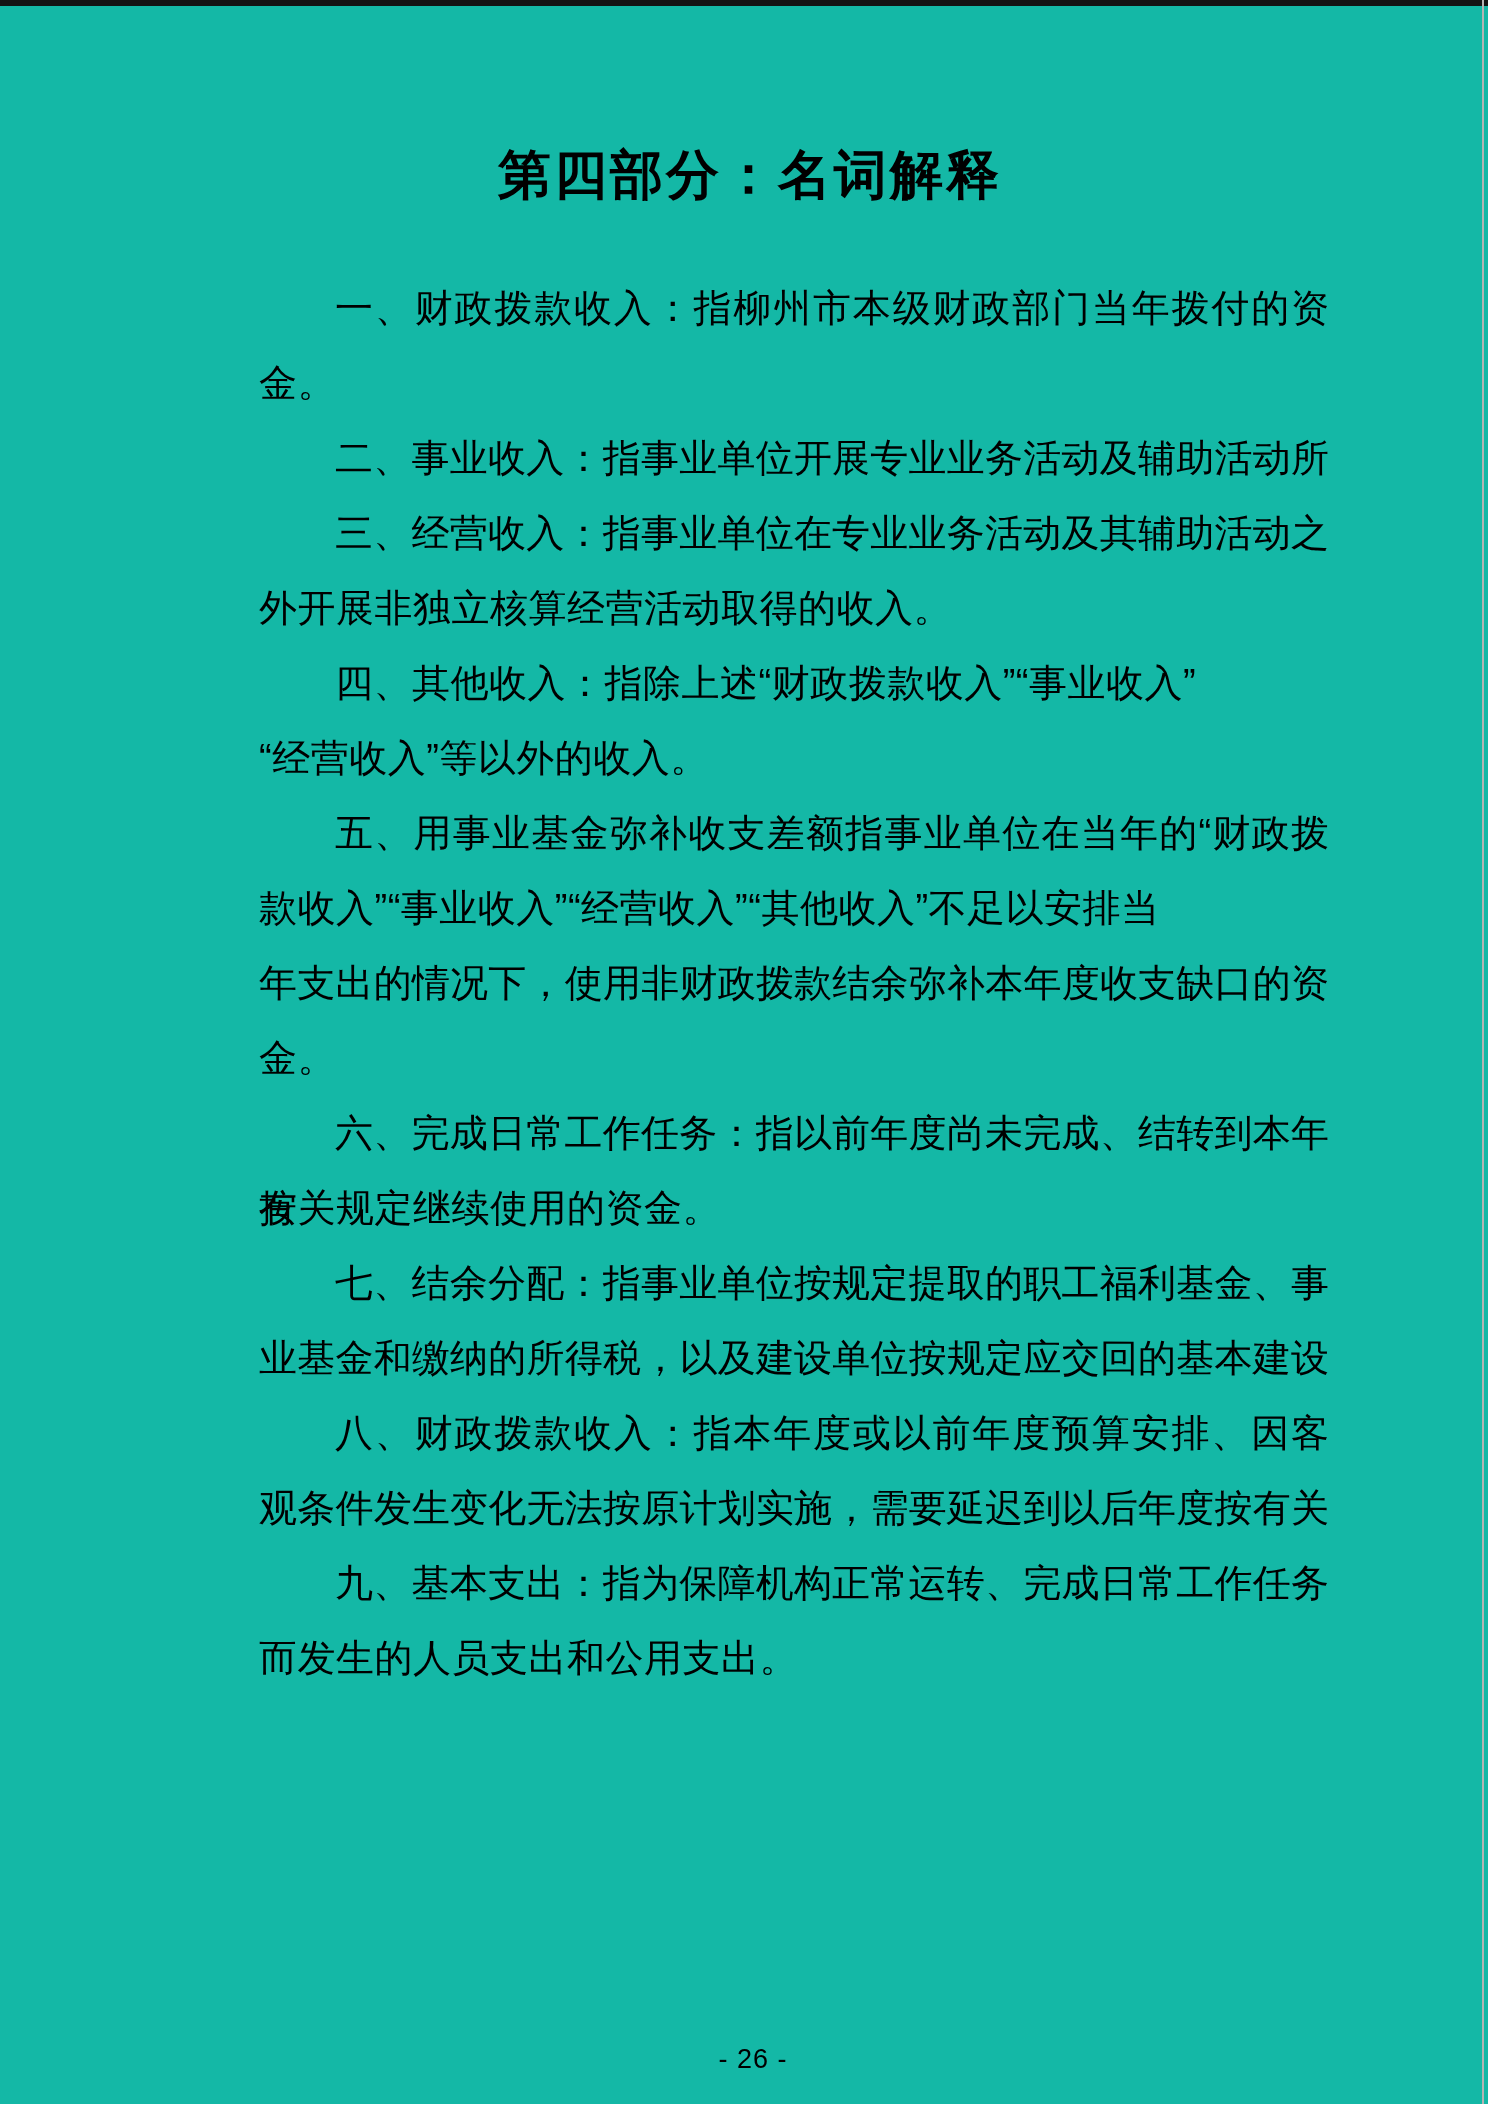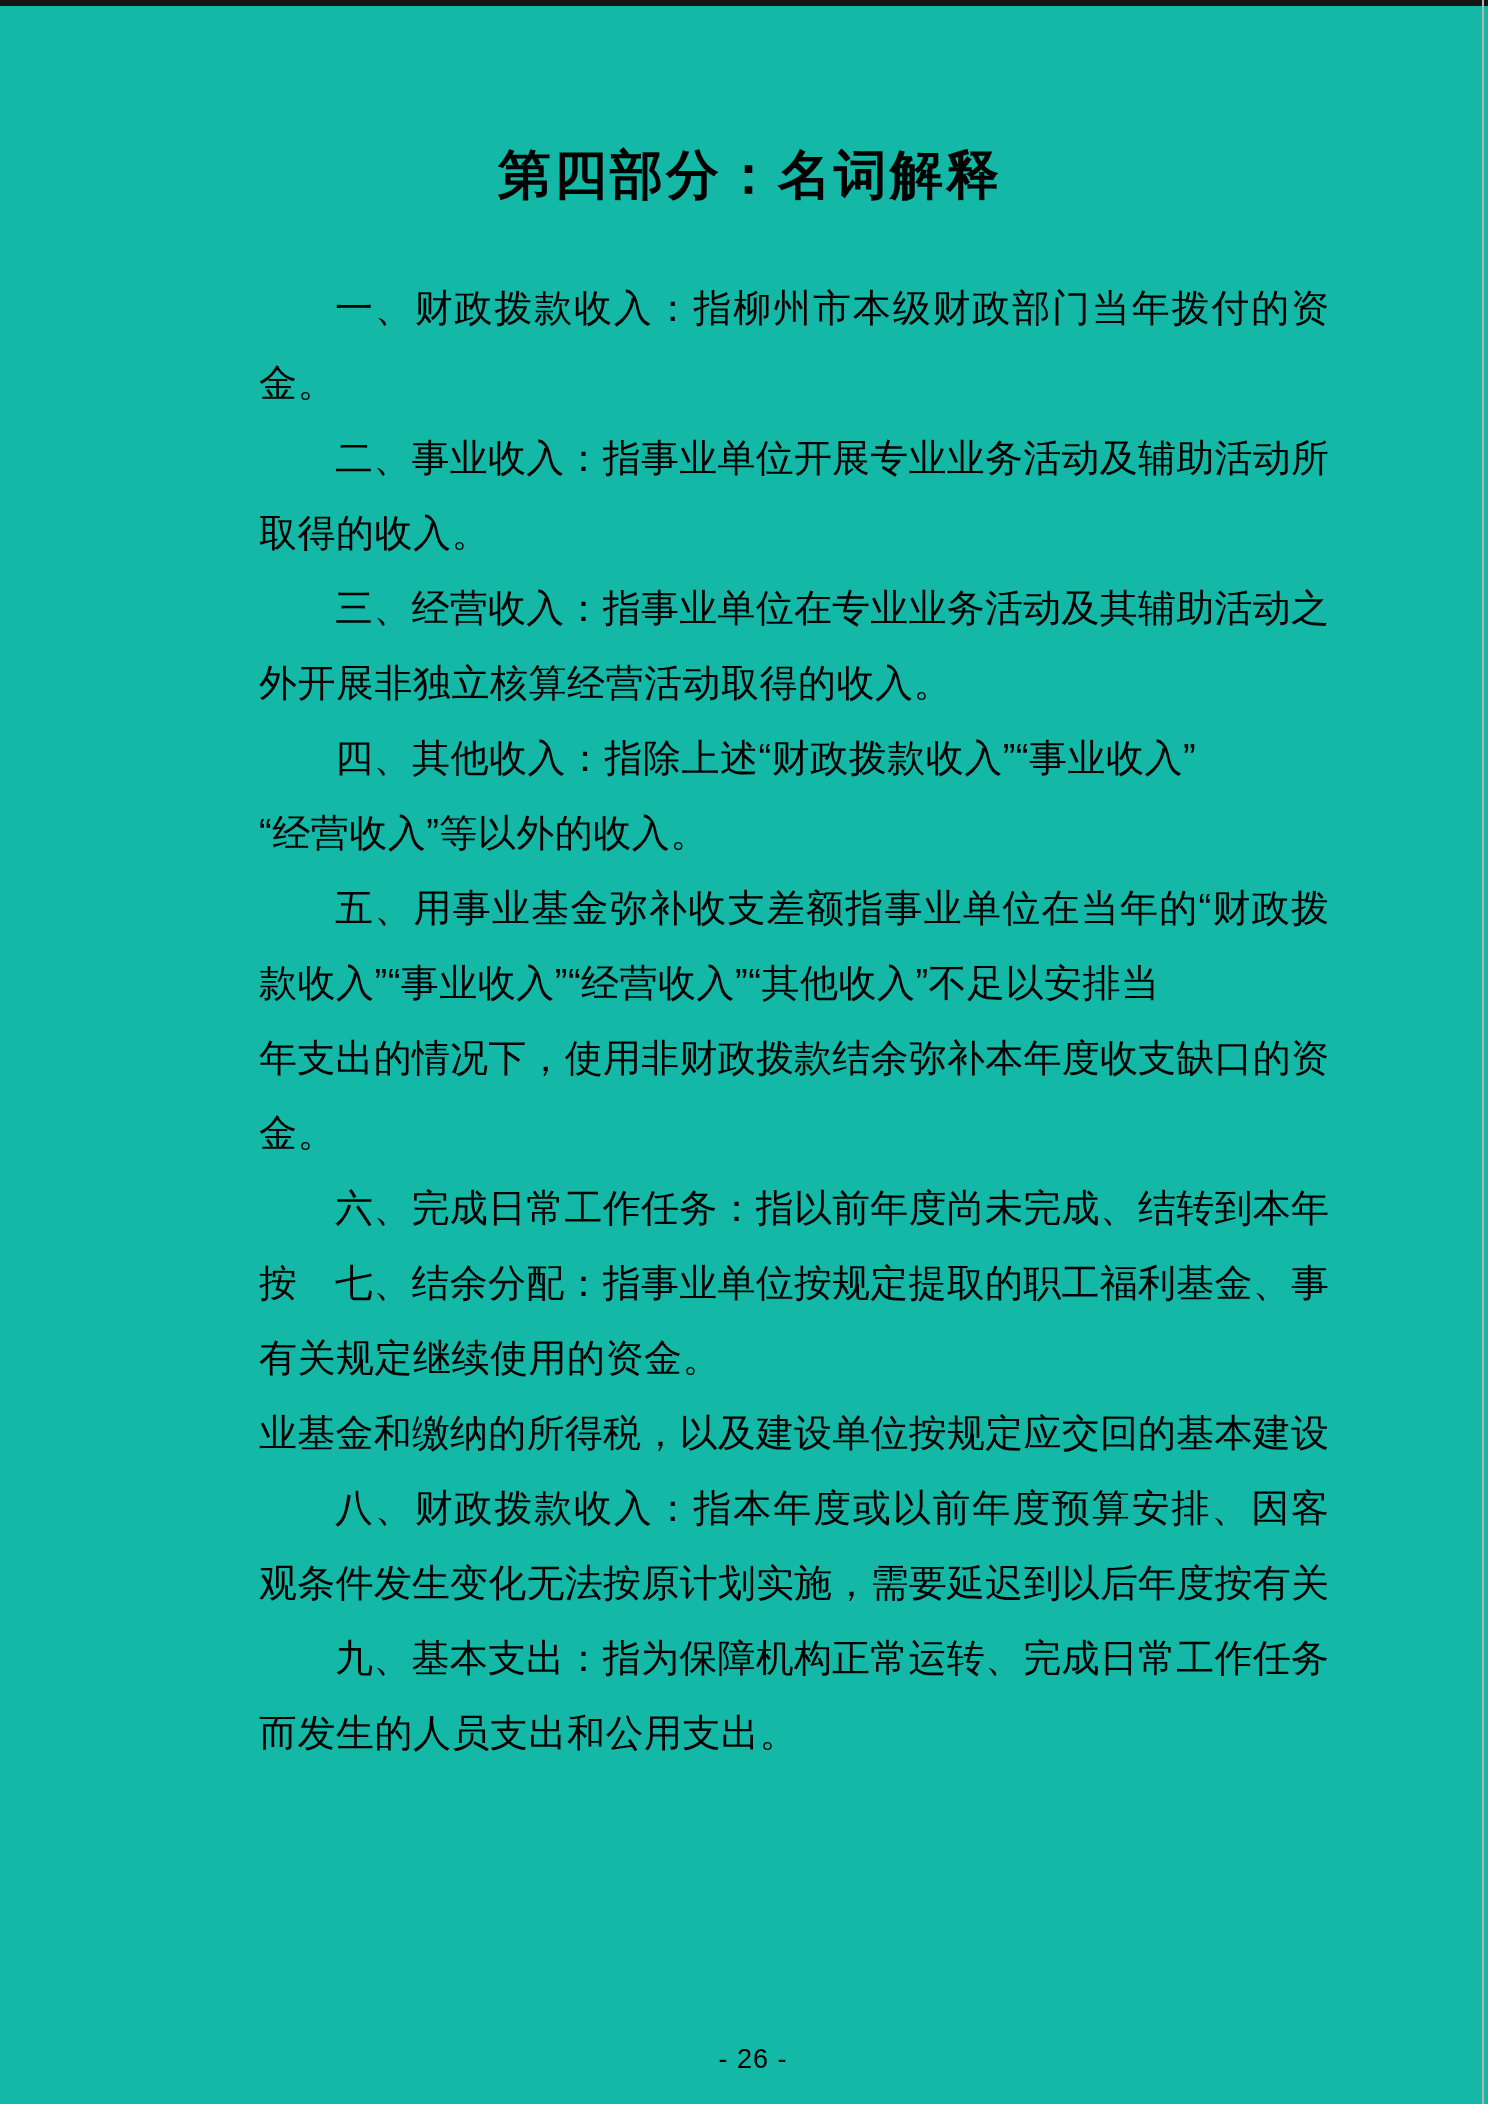--- a/index.html
+++ b/index.html
@@ -74,32 +74,31 @@
 <div class="page">
   <div class="top-bar"></div>
   <div class="edge-line"></div>
 
   <div class="doc-title">第四部分：名词解释</div>
 
   <div class="doc-body">
     <div class="line ind j">一、财政拨款收入：指柳州市本级财政部门当年拨付的资</div>
     <div class="line">金。</div>
     <div class="line ind j">二、事业收入：指事业单位开展专业业务活动及辅助活动所</div>
-    <div class="line">取得的收入。</div>
     <div class="line ind j">三、经营收入：指事业单位在专业业务活动及其辅助活动之</div>
     <div class="line">外开展非独立核算经营活动取得的收入。</div>
     <div class="line ind">四、其他收入：指除上述“财政拨款收入”“事业收入”</div>
     <div class="line">“经营收入”等以外的收入。</div>
     <div class="line ind j">五、用事业基金弥补收支差额指事业单位在当年的“财政拨</div>
     <div class="line">款收入”“事业收入”“经营收入”“其他收入”不足以安排当</div>
     <div class="line j">年支出的情况下，使用非财政拨款结余弥补本年度收支缺口的资</div>
     <div class="line">金。</div>
     <div class="line ind j">六、完成日常工作任务：指以前年度尚未完成、结转到本年按</div>
+    <div class="line">有关规定继续使用的资金。</div>
     <div class="line ind j">七、结余分配：指事业单位按规定提取的职工福利基金、事</div>
-    <div class="line">有关规定继续使用的资金。</div>
     <div class="line j">业基金和缴纳的所得税，以及建设单位按规定应交回的基本建设</div>
     <div class="line ind j">八、财政拨款收入：指本年度或以前年度预算安排、因客</div>
     <div class="line j">观条件发生变化无法按原计划实施，需要延迟到以后年度按有关</div>
     <div class="line ind j">九、基本支出：指为保障机构正常运转、完成日常工作任务</div>
     <div class="line">而发生的人员支出和公用支出。</div>
   </div>
 
   <div class="page-footer">- 26 -</div>
 </div>
 

